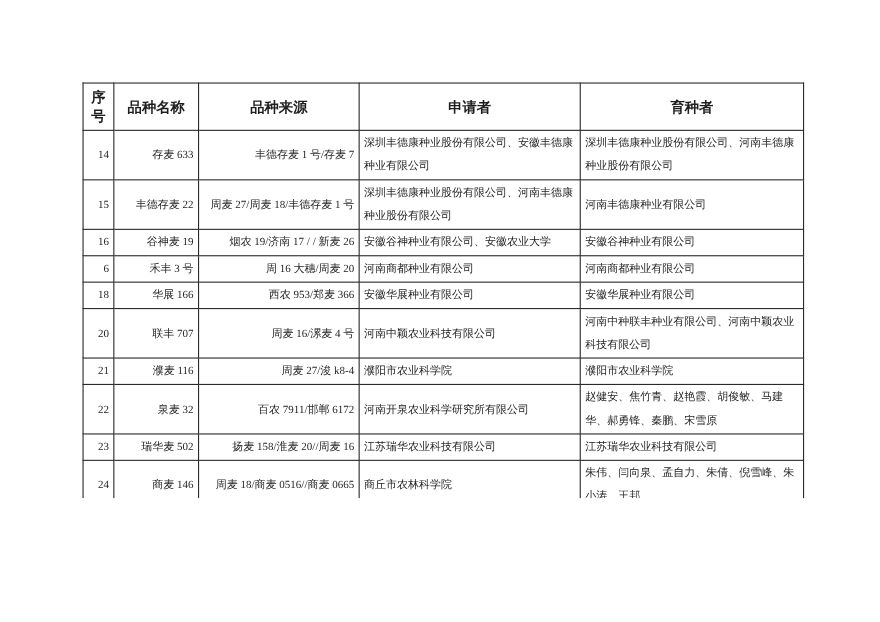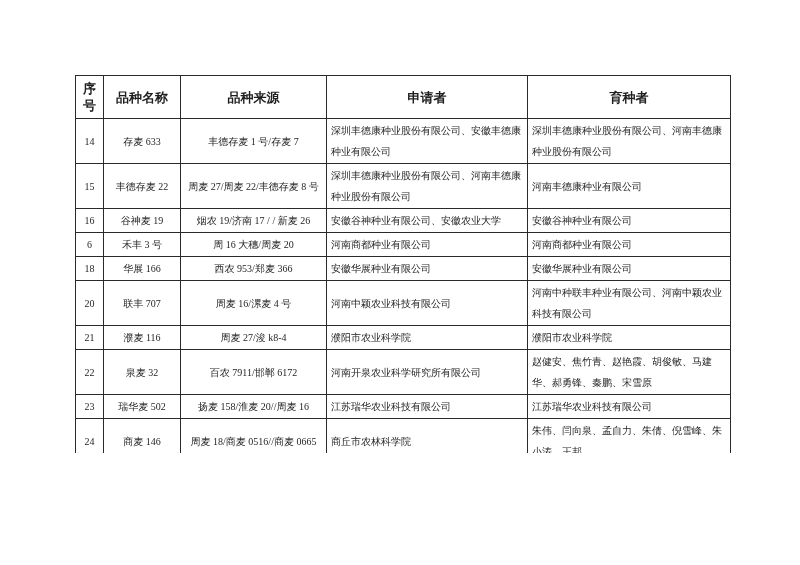--- a/index.html
+++ b/index.html
@@ -36,21 +36,21 @@
     line-height: 17px;
     text-align: center;
     padding: 4px 1px;
   }
   table.variety td {
     font-size: 10px;
     line-height: 21px;
     padding: 1px 4px;
     font-weight: 400;
   }
-  td.c { text-align: center; }
+  td.c { text-align: right; }
   td.l { text-align: left; padding: 1px 7px; }
   col.col-num      { width: 28px; }
   col.col-name     { width: 77px; }
   col.col-source   { width: 146px; }
   col.col-applicant{ width: 201px; }
   col.col-breeder  { width: 203px; }
 </style>
 </head>
 <body>
 
@@ -76,21 +76,21 @@
         <tr>
           <td class="c">14</td>
           <td class="c">存麦 633</td>
           <td class="c">丰德存麦 1 号/存麦 7</td>
           <td class="l">深圳丰德康种业股份有限公司、安徽丰德康种业有限公司</td>
           <td class="l">深圳丰德康种业股份有限公司、河南丰德康种业股份有限公司</td>
         </tr>
         <tr>
           <td class="c">15</td>
           <td class="c">丰德存麦 22</td>
-          <td class="c">周麦 27/周麦 22/丰德存麦 8 号</td>
+          <td class="c">周麦 27/周麦 18/丰德存麦 1 号</td>
           <td class="l">深圳丰德康种业股份有限公司、河南丰德康种业股份有限公司</td>
           <td class="l">河南丰德康种业有限公司</td>
         </tr>
         <tr>
           <td class="c">16</td>
           <td class="c">谷神麦 19</td>
           <td class="c">烟农 19/济南 17 / / 新麦 26</td>
           <td class="l">安徽谷神种业有限公司、安徽农业大学</td>
           <td class="l">安徽谷神种业有限公司</td>
         </tr>

